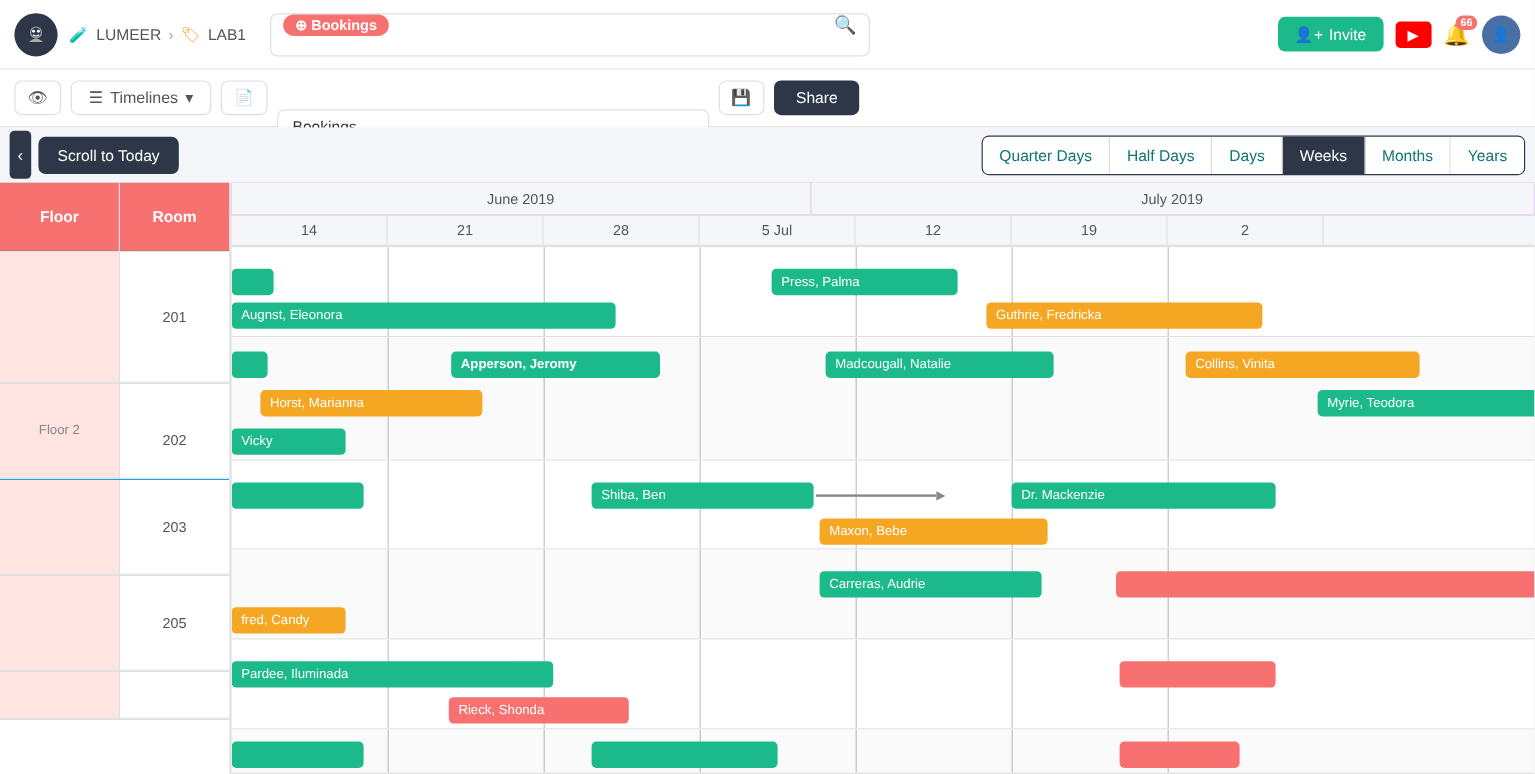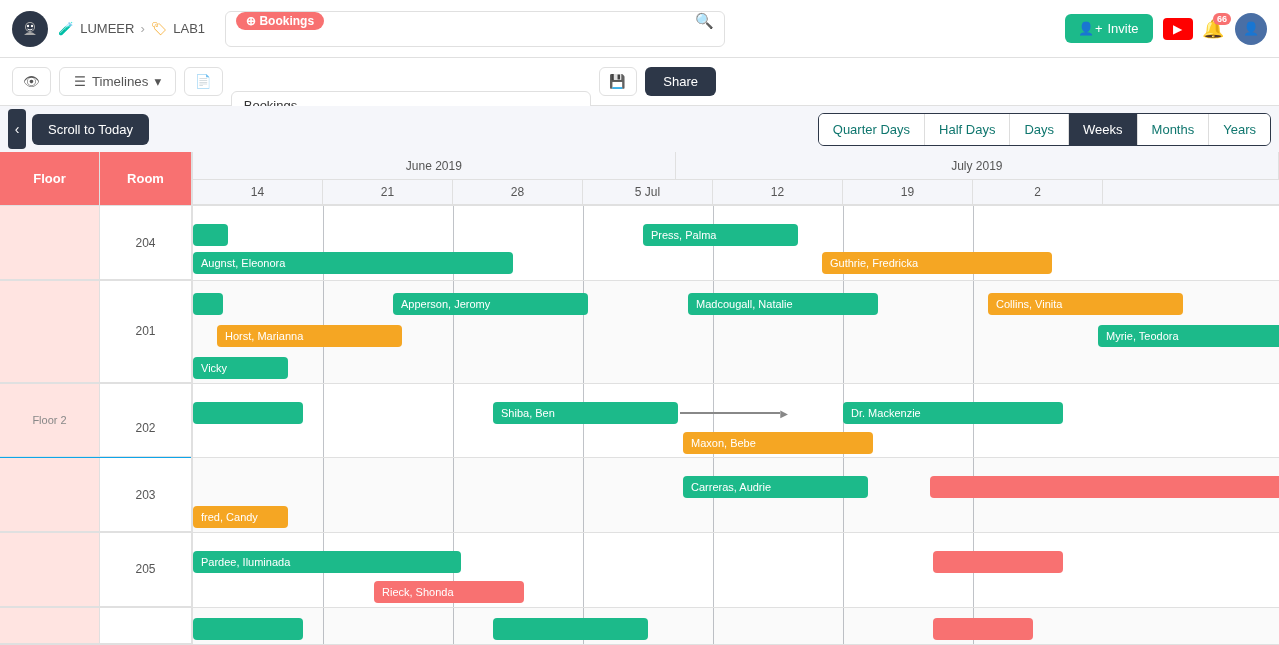--- a/index.html
+++ b/index.html
@@ -263,24 +263,20 @@
 
     <div class="grid-wrapper">
 
       <div class="row-headers">
 
         <div class="header-spacer">
           <div class="header-spacer-floor">Floor</div>
           <div class="header-spacer-room">Room</div>
         </div>
 
-        <div style="display:flex;height:80px;border-bottom:1px solid #e0e0e0;">
-          <div class="floor-cell" style="width:100px;"></div>
-          <div class="room-cell" style="flex:1;">204</div>
-        </div>
 
         <div style="display:flex;height:110px;border-bottom:1px solid #e0e0e0;">
           <div class="floor-cell" style="width:100px;"></div>
           <div class="room-cell" style="flex:1;">201</div>
         </div>
 
         <div style="display:flex;height:80px;border-bottom:1px solid #0ea5e9;">
           <div class="floor-cell" style="width:100px;background:#ffe4e1;">
             <span style="background:#ffe4e1;padding:2px 5px;border-radius:4px;font-size:11px;color:#888;">Floor 2</span>
           </div>
@@ -346,21 +342,21 @@
             <div class="bar-container">
               <div class="vertical-line" style="left:130px;"></div>
               <div class="vertical-line" style="left:260px;"></div>
               <div class="vertical-line" style="left:390px;"></div>
               <div class="vertical-line" style="left:520px;"></div>
               <div class="vertical-line" style="left:650px;"></div>
               <div class="vertical-line" style="left:780px;"></div>
 
               <div class="booking-bar bar-green" style="left:0;width:30px;top:12px;transform:none;"></div>
 
-              <div class="booking-bar bar-green" style="left:200px;width:195px;top:12px;transform:none;">Apperson, Jeromy</div>
+              <div class="booking-bar bar-green" style="left:183px;width:174px;top:12px;transform:none;font-weight:bold;">Apperson, Jeromy</div>
 
               <div class="booking-bar bar-green" style="left:495px;width:190px;top:12px;transform:none;">Madcougall, Natalie</div>
 
               <div class="booking-bar bar-yellow" style="left:795px;width:195px;top:12px;transform:none;">Collins, Vinita</div>
 
               <div class="booking-bar bar-yellow" style="left:24px;width:185px;top:44px;transform:none;">Horst, Marianna</div>
 
               <div class="booking-bar bar-green" style="left:905px;width:280px;top:44px;transform:none;">Myrie, Teodora</div>
 
               <div class="booking-bar bar-green" style="left:0;width:95px;top:76px;transform:none;">Vicky</div>

